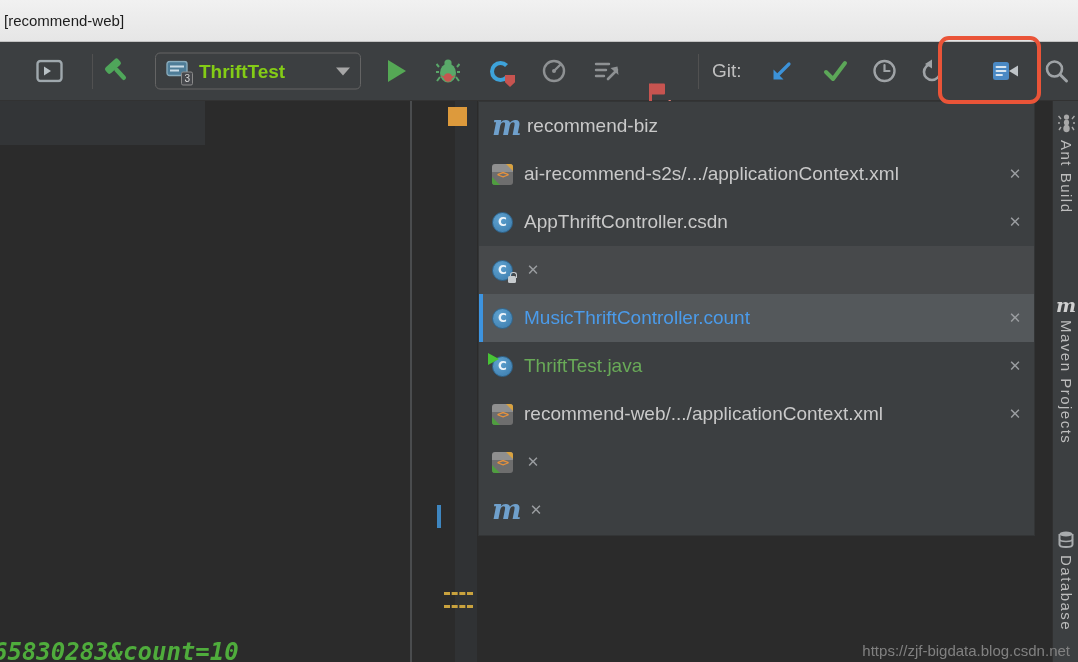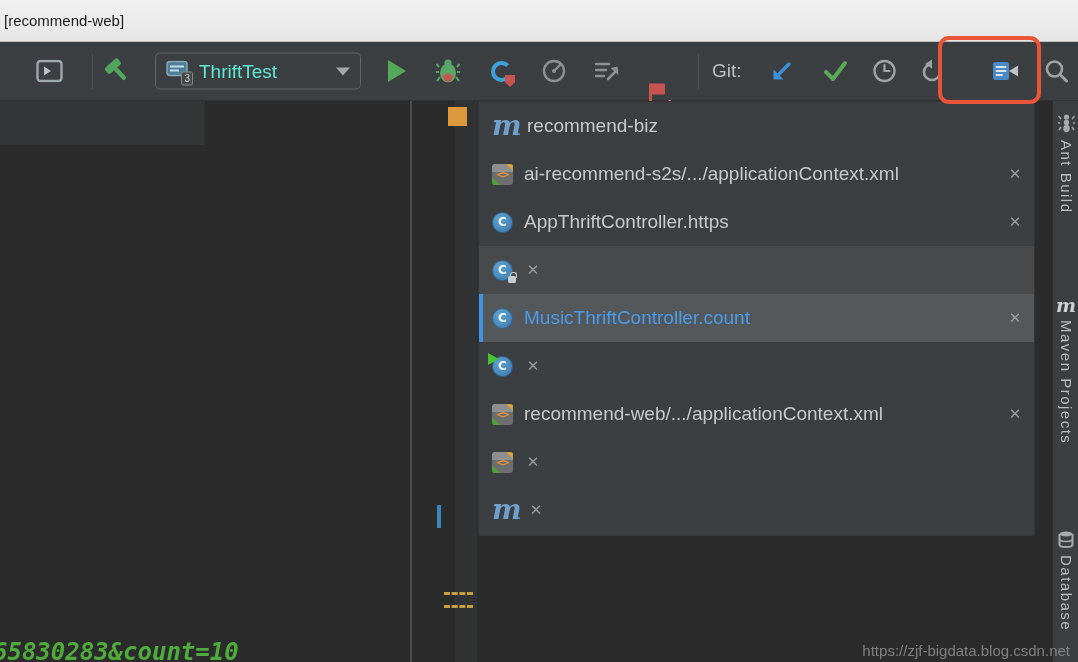--- a/index.html
+++ b/index.html
@@ -5,28 +5,28 @@
   *{margin:0;padding:0;box-sizing:border-box}
   html,body{width:1078px;height:662px;overflow:hidden;background:#2B2B2B;font-family:"Liberation Sans",sans-serif}
   .app{position:relative;width:1078px;height:662px;background:#2B2B2B}
 
   
   .titlebar{position:absolute;left:0;top:0;width:100%;height:42px;background:linear-gradient(#F1F1F1,#E6E6E6);border-bottom:1px solid #C2C2C2;display:flex;align-items:center;padding-left:4px;z-index:5}
   .titlebar .title{font-size:15px;color:#1d1d1d}
 
   
   .toolbar{position:absolute;left:0;top:42px;width:100%;height:59px;background:#3C3F41;border-bottom:1px solid #323232;z-index:6}
-  .tb{position:absolute;top:50%;transform:translateY(-50%);display:flex;align-items:center;justify-content:flex-end}
+  .tb{position:absolute;top:50%;transform:translateY(-50%);display:flex;align-items:center;justify-content:center}
   .sep{position:absolute;top:12px;width:1px;height:35px;background:#515151}
   .git-label{font-size:19px;color:#BFBFBF}
 
   .run-combo{left:155px;width:206px;height:37px;border:1px solid #646464;border-radius:5px;padding:0 10px;gap:9px;justify-content:flex-start;cursor:pointer}
   .run-combo .cfg-wrap{position:relative;width:24px;height:22px;flex:0 0 auto}
   .run-combo .cfg-badge{position:absolute;right:-3px;bottom:-3px;background:#46484C;border:1px solid #8A8A8A;color:#D6D6D6;font-size:10px;line-height:10px;padding:1px 2px;border-radius:2px}
-  .run-combo .cfg-label{font-size:19px;font-weight:normal;color:#5eead4;flex:1}
+  .run-combo .cfg-label{font-size:19px;font-weight:bold;color:#84cc16;flex:1}
   .chev{width:0;height:0;border-left:7px solid transparent;border-right:7px solid transparent;border-top:8px solid #A6A6A6}
 
   .play-tri{width:0;height:0;border-left:18px solid #55A855;border-top:11px solid transparent;border-bottom:11px solid transparent}
 
   .cov-wrap{position:relative;width:24px;height:24px}
   .cov-c{width:21px;height:21px;border:4.5px solid #3EA3DA;border-right-color:transparent;border-radius:50%}
   .cov-shield{position:absolute;right:-3px;bottom:-4px;width:10px;height:12px;background:#C75450;clip-path:polygon(0 0,100% 0,100% 60%,50% 100%,0 60%)}
 
   .flag{position:relative;width:22px;height:27px}
   .flag-pole{position:absolute;left:3px;top:2px;width:2.5px;height:23px;background:#C75450}
@@ -237,21 +237,21 @@
           <span>&lt;&gt;</span>
         </span>
       <span class="label">ai-recommend-s2s/.../applicationContext.xml</span>
       <span class="close">✕</span>
     </div>
 
     <div class="row">
       <span class="class-ic">
           <span>C</span>
         </span>
-      <span class="label">AppThriftController.https</span>
+      <span class="label">AppThriftController.csdn</span>
       <span class="close">✕</span>
     </div>
 
     <div class="row hovered">
       <span class="class-ic">
           <span>C</span>
           <span class="lock"></span>
         </span>
       <span class="close">✕</span>
     </div>
@@ -262,20 +262,21 @@
         </span>
       <span class="label">MusicThriftController.count</span>
       <span class="close">✕</span>
     </div>
 
     <div class="row green">
       <span class="class-ic">
           <span>C</span>
           <span class="runarrow"></span>
         </span>
+      <span class="label">ThriftTest.java</span>
       <span class="close">✕</span>
     </div>
 
     <div class="row">
       <span class="xml-ic">
           <span>&lt;&gt;</span>
         </span>
       <span class="label">recommend-web/.../applicationContext.xml</span>
       <span class="close">✕</span>
     </div>

